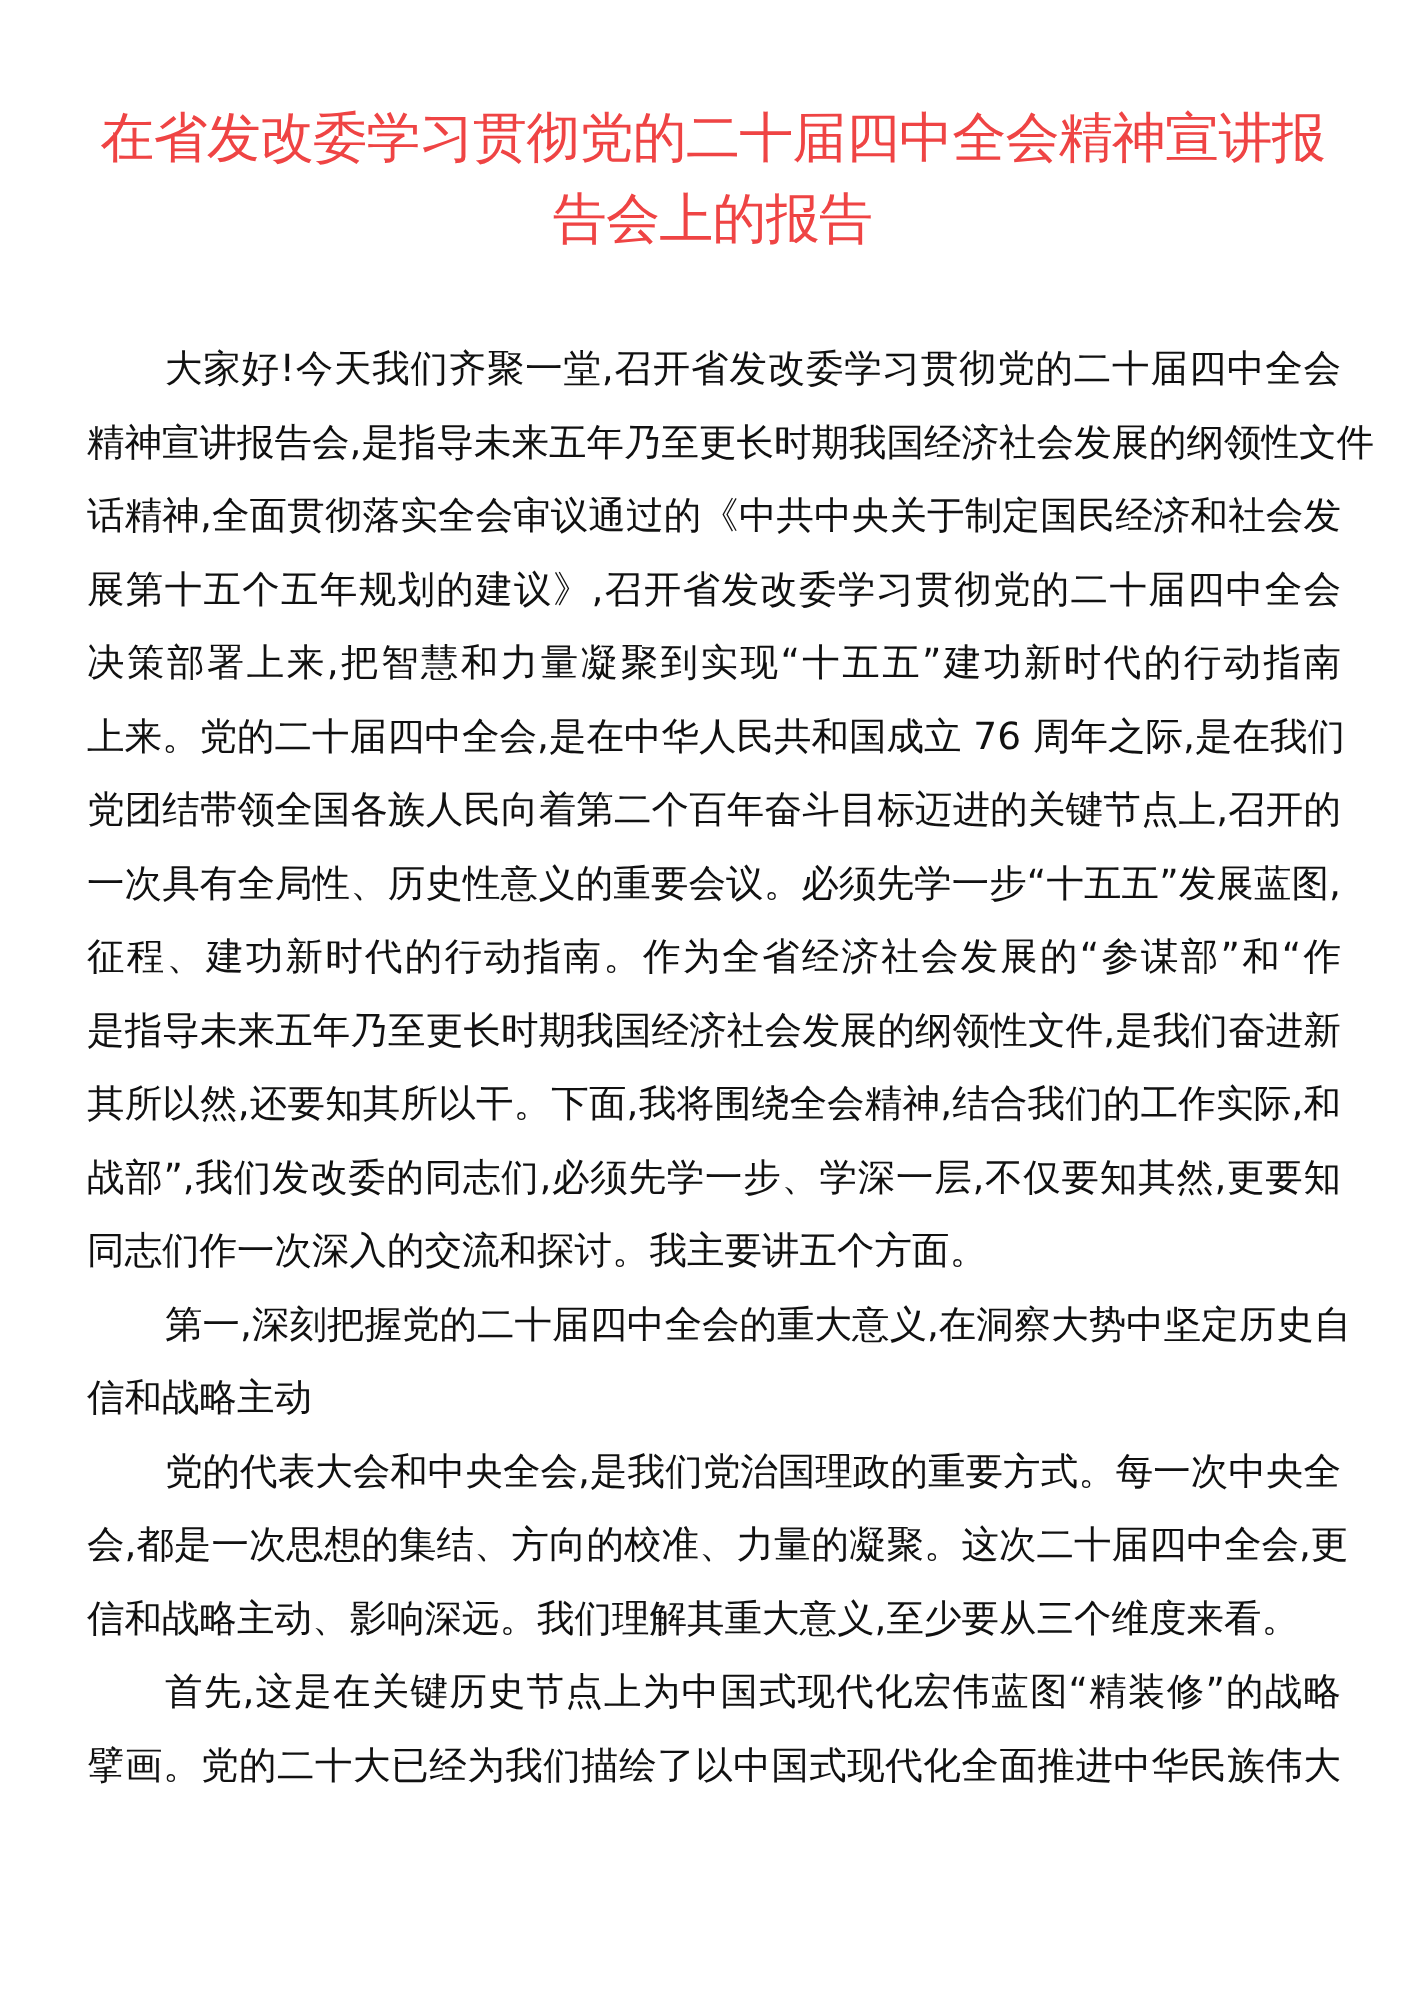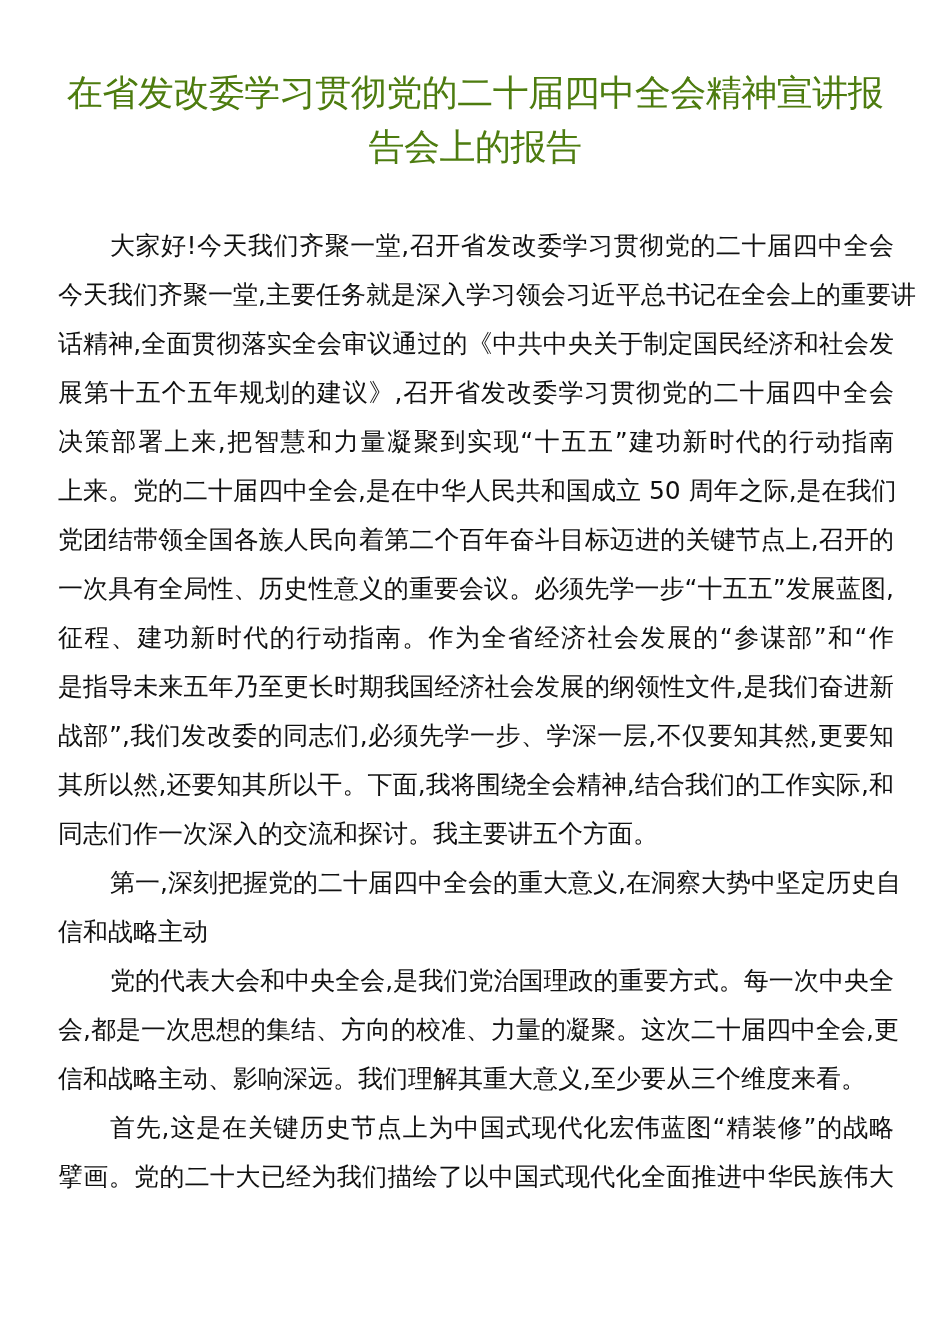--- a/index.html
+++ b/index.html
@@ -1,49 +1,49 @@
 <!DOCTYPE html>
 <html><head>
 <meta charset="utf-8">
 <style>
   html, body { margin: 0; padding: 0; background: #ffffff; }
   body { width: 950px; height: 1344px; overflow: hidden; position: relative;
          font-family: "DejaVu Sans", "Liberation Sans", sans-serif; color: #111111; }
   .page { position: absolute; left: 0; top: 0; width: 950px; height: 1344px; background: #ffffff; }
   .title { position: absolute; left: 40px; top: 66px; width: 870px; text-align: center;
-           font-size: 36px; line-height: 54px; color: #4d7c0f; letter-spacing: -0.5px; }
+           font-size: 36px; line-height: 54px; color: #ef4444; letter-spacing: -0.5px; }
   .body { position: absolute; left: 58px; top: 221px; width: 836px; }
   .line { font-size: 25px; height: 49px; line-height: 49px; white-space: nowrap;
           text-align: justify; text-align-last: justify; overflow: visible; }
   .line.last { text-align-last: left; }
   .line.indent { padding-left: 52px; }
 </style>
 </head>
 <body>
 
 <div class="page">
   <div class="title">
     <div>在省发改委学习贯彻党的二十届四中全会精神宣讲报</div>
     <div>告会上的报告</div>
   </div>
 
   <div class="body">
     <div id="lines">
         <div class="line indent">大家好!今天我们齐聚一堂,召开省发改委学习贯彻党的二十届四中全会</div>
-        <div class="line">今天我们齐聚一堂,主要任务就是深入学习领会习近平总书记在全会上的重要讲</div>
+        <div class="line">精神宣讲报告会,是指导未来五年乃至更长时期我国经济社会发展的纲领性文件</div>
         <div class="line">话精神,全面贯彻落实全会审议通过的《中共中央关于制定国民经济和社会发</div>
         <div class="line">展第十五个五年规划的建议》,召开省发改委学习贯彻党的二十届四中全会</div>
         <div class="line">决策部署上来,把智慧和力量凝聚到实现“十五五”建功新时代的行动指南</div>
-        <div class="line">上来。党的二十届四中全会,是在中华人民共和国成立 50 周年之际,是在我们</div>
+        <div class="line">上来。党的二十届四中全会,是在中华人民共和国成立 76 周年之际,是在我们</div>
         <div class="line">党团结带领全国各族人民向着第二个百年奋斗目标迈进的关键节点上,召开的</div>
         <div class="line">一次具有全局性、历史性意义的重要会议。必须先学一步“十五五”发展蓝图,</div>
         <div class="line">征程、建功新时代的行动指南。作为全省经济社会发展的“参谋部”和“作</div>
         <div class="line">是指导未来五年乃至更长时期我国经济社会发展的纲领性文件,是我们奋进新</div>
+        <div class="line">其所以然,还要知其所以干。下面,我将围绕全会精神,结合我们的工作实际,和</div>
         <div class="line">战部”,我们发改委的同志们,必须先学一步、学深一层,不仅要知其然,更要知</div>
-        <div class="line">其所以然,还要知其所以干。下面,我将围绕全会精神,结合我们的工作实际,和</div>
         <div class="line last">同志们作一次深入的交流和探讨。我主要讲五个方面。</div>
         <div class="line indent">第一,深刻把握党的二十届四中全会的重大意义,在洞察大势中坚定历史自</div>
         <div class="line last">信和战略主动</div>
         <div class="line indent">党的代表大会和中央全会,是我们党治国理政的重要方式。每一次中央全</div>
         <div class="line">会,都是一次思想的集结、方向的校准、力量的凝聚。这次二十届四中全会,更</div>
         <div class="line last">信和战略主动、影响深远。我们理解其重大意义,至少要从三个维度来看。</div>
         <div class="line indent">首先,这是在关键历史节点上为中国式现代化宏伟蓝图“精装修”的战略</div>
         <div class="line">擘画。党的二十大已经为我们描绘了以中国式现代化全面推进中华民族伟大</div>
       </div>
   </div>

